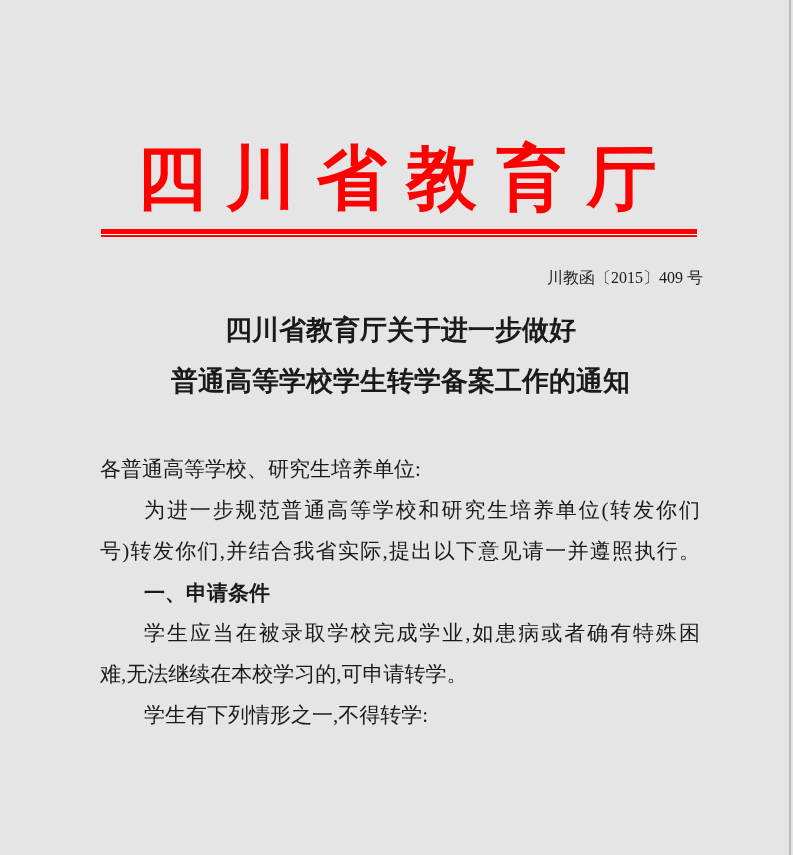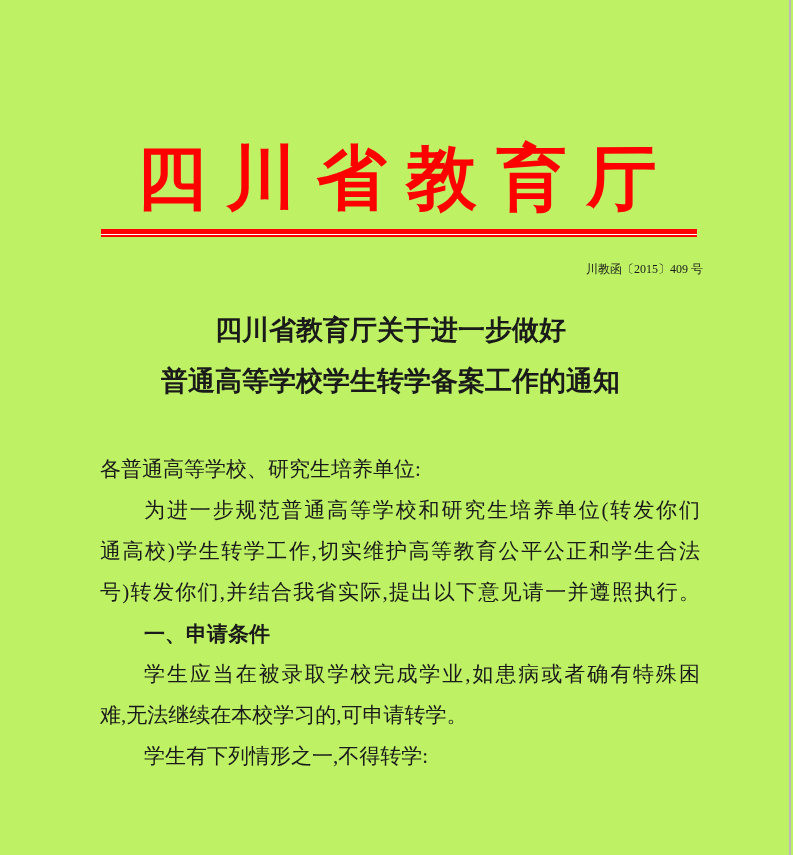--- a/index.html
+++ b/index.html
@@ -4,21 +4,21 @@
 <style>
   html, body {
     margin: 0;
     padding: 0;
     background: #ffffff;
   }
   .page {
     position: relative;
     width: 793px;
     height: 855px;
-    background: #bef264;
+    background: #e5e5e5;
     overflow: hidden;
     font-family: "Liberation Serif", serif;
     color: #1a1a1a;
   }
   
   .page-edge {
     position: absolute;
     left: 789px;
     top: 0;
     width: 2px;
@@ -46,30 +46,30 @@
     left: 101px;
     top: 229px;
     width: 596px;
     height: 1px;
     background: #ffffff;
     border-top: 5px solid #ff0000;
     border-bottom: 2px solid #ff0000;
   }
   .doc-number {
     position: absolute;
-    top: 254px;
+    top: 263px;
     right: 90px;
     height: 30px;
     line-height: 30px;
-    font-size: 12px;
+    font-size: 16px;
     white-space: nowrap;
   }
   .doc-title {
     position: absolute;
-    left: 0;
+    left: 10px;
     width: 781px;
     height: 36px;
     line-height: 36px;
     text-align: center;
     font-size: 27px;
     font-weight: bold;
     white-space: nowrap;
   }
   .doc-title.t1 { top: 312px; }
   .doc-title.t2 { top: 363px; }
@@ -106,21 +106,20 @@
 
   <div class="doc-number">川教函〔2015〕409 号</div>
 
   <div class="doc-title t1">四川省教育厅关于进一步做好</div>
 
   <div class="doc-title t2">普通高等学校学生转学备案工作的通知</div>
 
   <div class="body-text">
     <div class="line plain">各普通高等学校、研究生培养单位:</div>
     <div class="line indent justify">为进一步规范普通高等学校和研究生培养单位(转发你们</div>
-    <div class="line justify">通高校)学生转学工作,切实维护高等教育公平公正和学生合法</div>
     <div class="line justify">号)转发你们,并结合我省实际,提出以下意见请一并遵照执行。</div>
     <div class="line indent plain hei">一、申请条件</div>
     <div class="line indent justify">学生应当在被录取学校完成学业,如患病或者确有特殊困</div>
     <div class="line plain">难,无法继续在本校学习的,可申请转学。</div>
     <div class="line indent plain">学生有下列情形之一,不得转学:</div>
   </div>
 
   <div class="page-edge"></div>
 
 </div>

